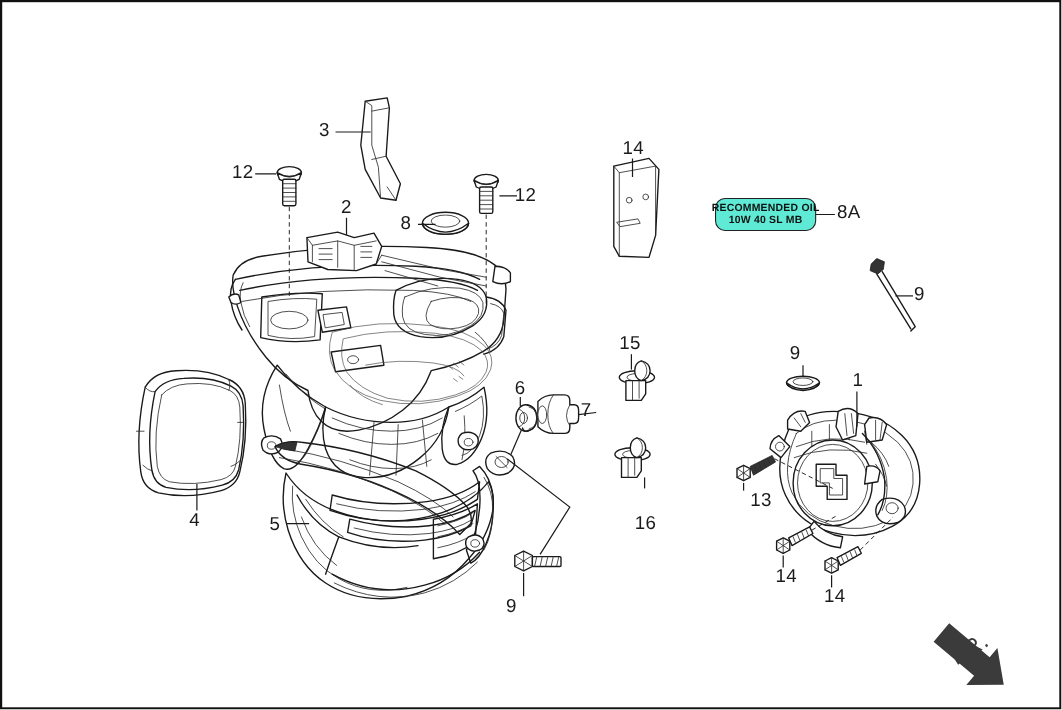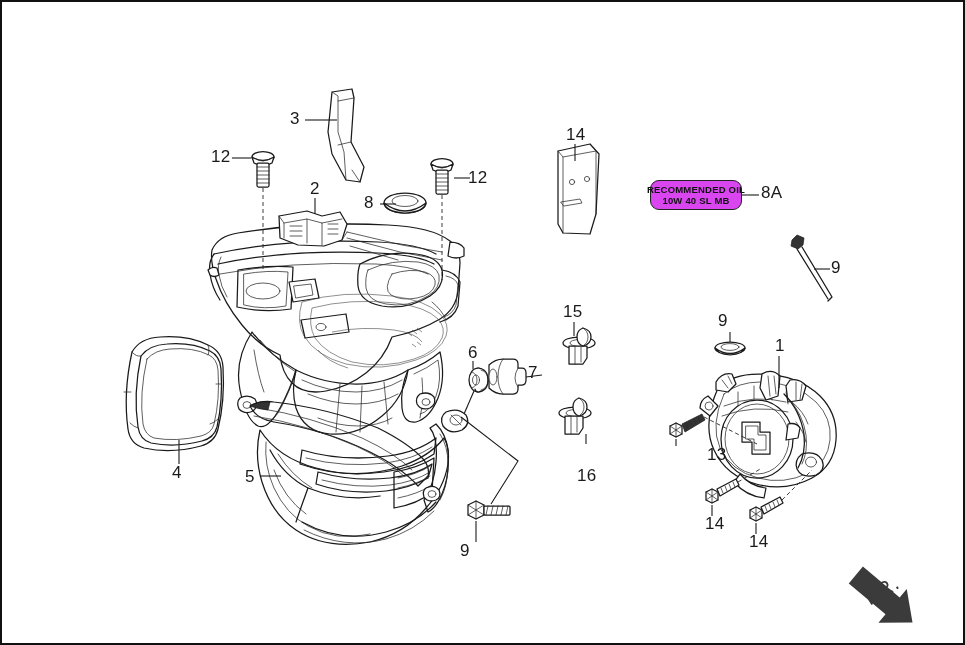--- a/index.html
+++ b/index.html
@@ -8,21 +8,21 @@
     position:relative;width:965px;height:645px;background:#ffffff;
     box-sizing:border-box;border:2px solid #111111;overflow:hidden;
   }
   #art{position:absolute;left:0;top:0;width:965px;height:645px;}
   .lbl{
     position:absolute;color:#1a1a1a;font-family:"Liberation Sans",sans-serif;
     font-size:17px;line-height:1;white-space:nowrap;letter-spacing:0.3px;
   }
   .oilbox{
     position:absolute;box-sizing:border-box;
-    border:1.4px solid #222;border-radius:9px;background:#d946ef;
+    border:1.4px solid #222;border-radius:9px;background:#5eead4;
     display:flex;flex-direction:column;align-items:center;justify-content:center;
     padding:3px 8px 4px 8px;
   }
   .oilbox span{
     display:block;color:#111;font-family:"Liberation Sans",sans-serif;
     font-size:9.5px;font-weight:bold;line-height:11px;letter-spacing:.2px;white-space:nowrap;
   }
   .frtxt{
     position:absolute;font-size:21px;color:#3b3b3b;font-weight:normal;
     font-family:"Liberation Sans",sans-serif;
@@ -354,21 +354,21 @@
   <div class="lbl" style="left:362px;top:192px;">8</div>
   <div class="lbl" style="left:564px;top:124px;">14</div>
   <div class="lbl" style="left:759px;top:182px;">8A</div>
   <div class="lbl" style="left:829px;top:257px;">9</div>
   <div class="lbl" style="left:561px;top:301px;">15</div>
   <div class="lbl" style="left:575px;top:441px;margin-top:24px;">16</div>
   <div class="lbl" style="left:716px;top:310px;">9</div>
   <div class="lbl" style="left:773px;top:335px;">1</div>
   <div class="lbl" style="left:466px;top:342px;">6</div>
   <div class="lbl" style="left:526px;top:362px;">7</div>
-  <div class="lbl" style="left:705px;top:444px;">13</div>
+  <div class="lbl" style="left:680px;top:444px;">13</div>
   <div class="lbl" style="left:703px;top:513px;">14</div>
   <div class="lbl" style="left:747px;top:531px;">14</div>
   <div class="lbl" style="left:170px;top:462px;">4</div>
   <div class="lbl" style="left:243px;top:466px;">5</div>
   <div class="lbl" style="left:458px;top:540px;">9</div>
 
   <div class="oilbox" style="left:648px;top:178px;width:92px;height:30px;">
     <span>RECOMMENDED OIL</span>
     <span>10W 40 SL MB</span>
   </div>

